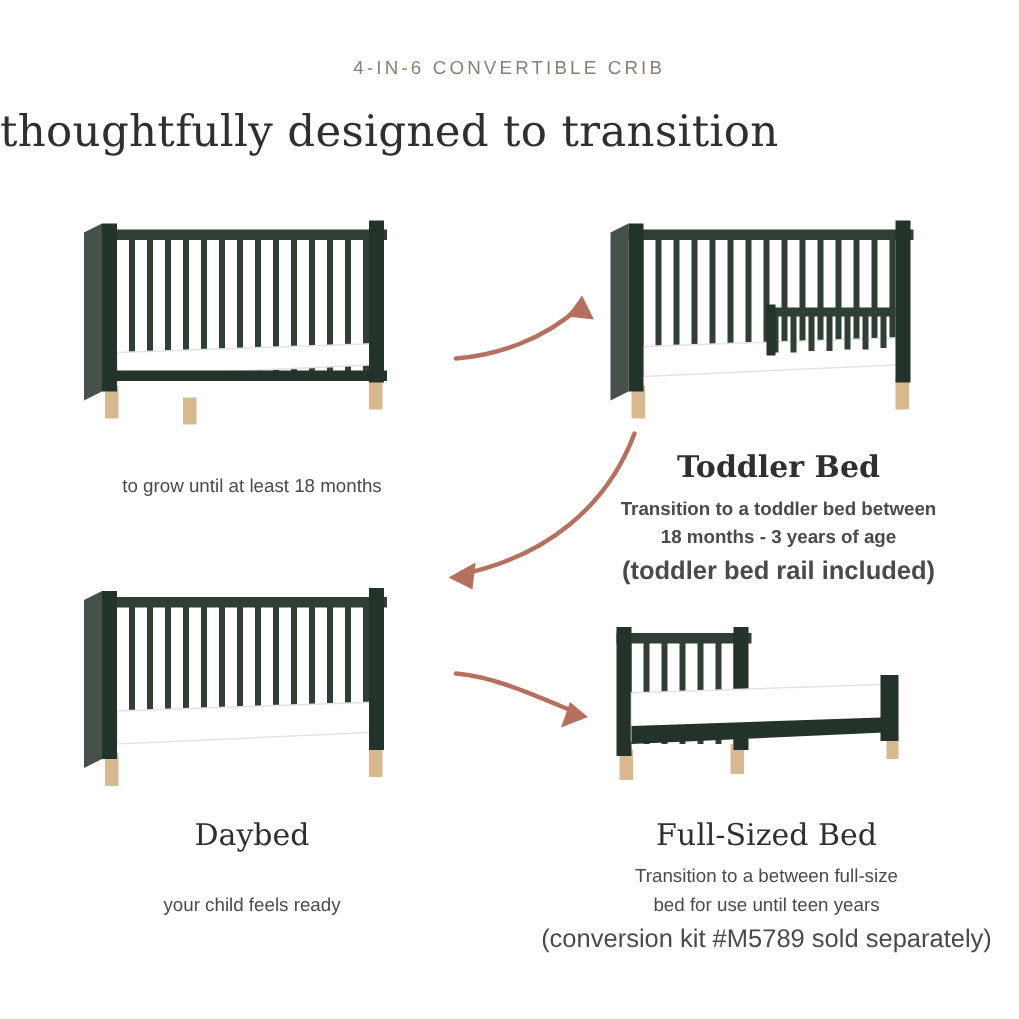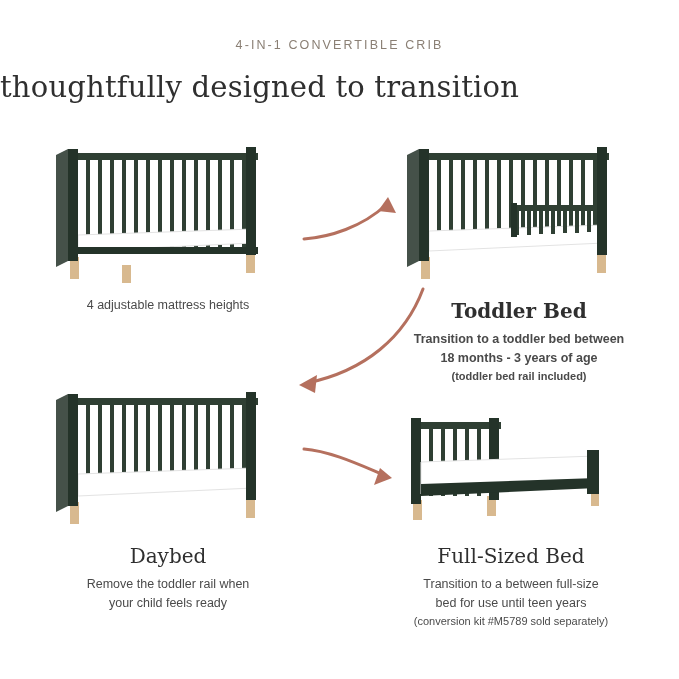--- a/index.html
+++ b/index.html
@@ -59,38 +59,38 @@
     color:#2f2f2f;
     margin-top:10px;
   }
   .cap-body{
     font-size:12.5px;
     line-height:1.55;
     color:#4a4a4a;
     margin-top:7px;
   }
   .cap-body .small{
-    font-size:11px;
+    font-size:17px;
     display:block;
     color:#4a4a4a;
   }
 
   .arrow{position:absolute;}
   .a1{left:300px;top:62px;}
   .a2{left:255px;top:150px;}
   .a3{left:300px;top:300px;}
 
   svg{display:block;}
 </style>
 </head>
 <body>
 
 <div class="page">
 
-  <div class="eyebrow">4-IN-1 CONVERTIBLE CRIB</div>
+  <div class="eyebrow">4-IN-6 CONVERTIBLE CRIB</div>
 
   <div class="headline">
     <span class="l1">thoughtfully designed to transition</span>
   </div>
 
   <div class="grid">
 
     <div class="cell c1">
       <div class="art">
         <svg width="240" height="150" viewBox="0 0 240 150" aria-hidden="true">
@@ -123,21 +123,22 @@
 
           <rect x="20" y="108" width="190" height="7" fill="#243329"></rect>
 
           <rect x="20" y="10" width="10" height="112" fill="#243329"></rect>
           <rect x="198" y="8" width="10" height="108" fill="#243329"></rect>
 
           <polygon points="20,10 20,122 8,128 8,16" fill="#243329" opacity="0.85"></polygon>
         </svg>
       </div>
       <div class="cap-body">
-        <span>4 adjustable mattress heights</span><br>
+        <br>
+        <span>to grow until at least 18 months</span>
       </div>
     </div>
 
     <div class="cell c2">
       <div class="art">
         <svg width="240" height="150" viewBox="0 0 240 150" aria-hidden="true">
           <rect x="22" y="118" width="9" height="22" fill="#d8b98f"></rect>
           <rect x="198" y="112" width="9" height="22" fill="#d8b98f"></rect>
 
           <rect x="20" y="14" width="190" height="7" fill="#2f3f33"></rect>
@@ -210,21 +211,21 @@
             <rect x="194" y="18" width="4" height="80"></rect>
           </g>
           <polygon points="30,90 205,84 205,104 30,112" fill="#ffffff" stroke="#e3e3e3" stroke-width="1"></polygon>
           <rect x="20" y="10" width="10" height="112" fill="#243329"></rect>
           <rect x="198" y="8" width="10" height="108" fill="#243329"></rect>
           <polygon points="20,10 20,122 8,128 8,16" fill="#243329" opacity="0.85"></polygon>
         </svg>
       </div>
       <div class="cap-title">Daybed</div>
       <div class="cap-body">
-        <span>Remove the toddler rail when</span><br>
+        <br>
         <span>your child feels ready</span>
       </div>
     </div>
 
     <div class="cell c4">
       <div class="art">
         <svg width="240" height="150" viewBox="0 0 240 150" aria-hidden="true">
 
           <rect x="22" y="116" width="9" height="20" fill="#d8b98f"></rect>
           <rect x="96" y="112" width="9" height="20" fill="#d8b98f"></rect>

